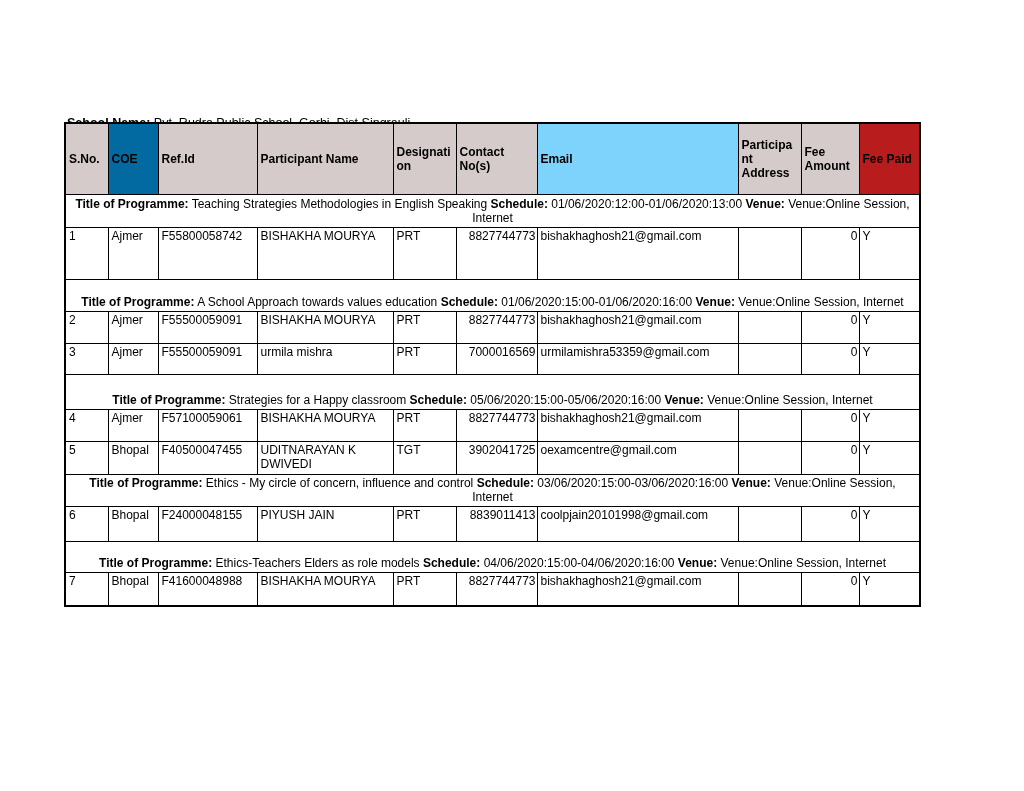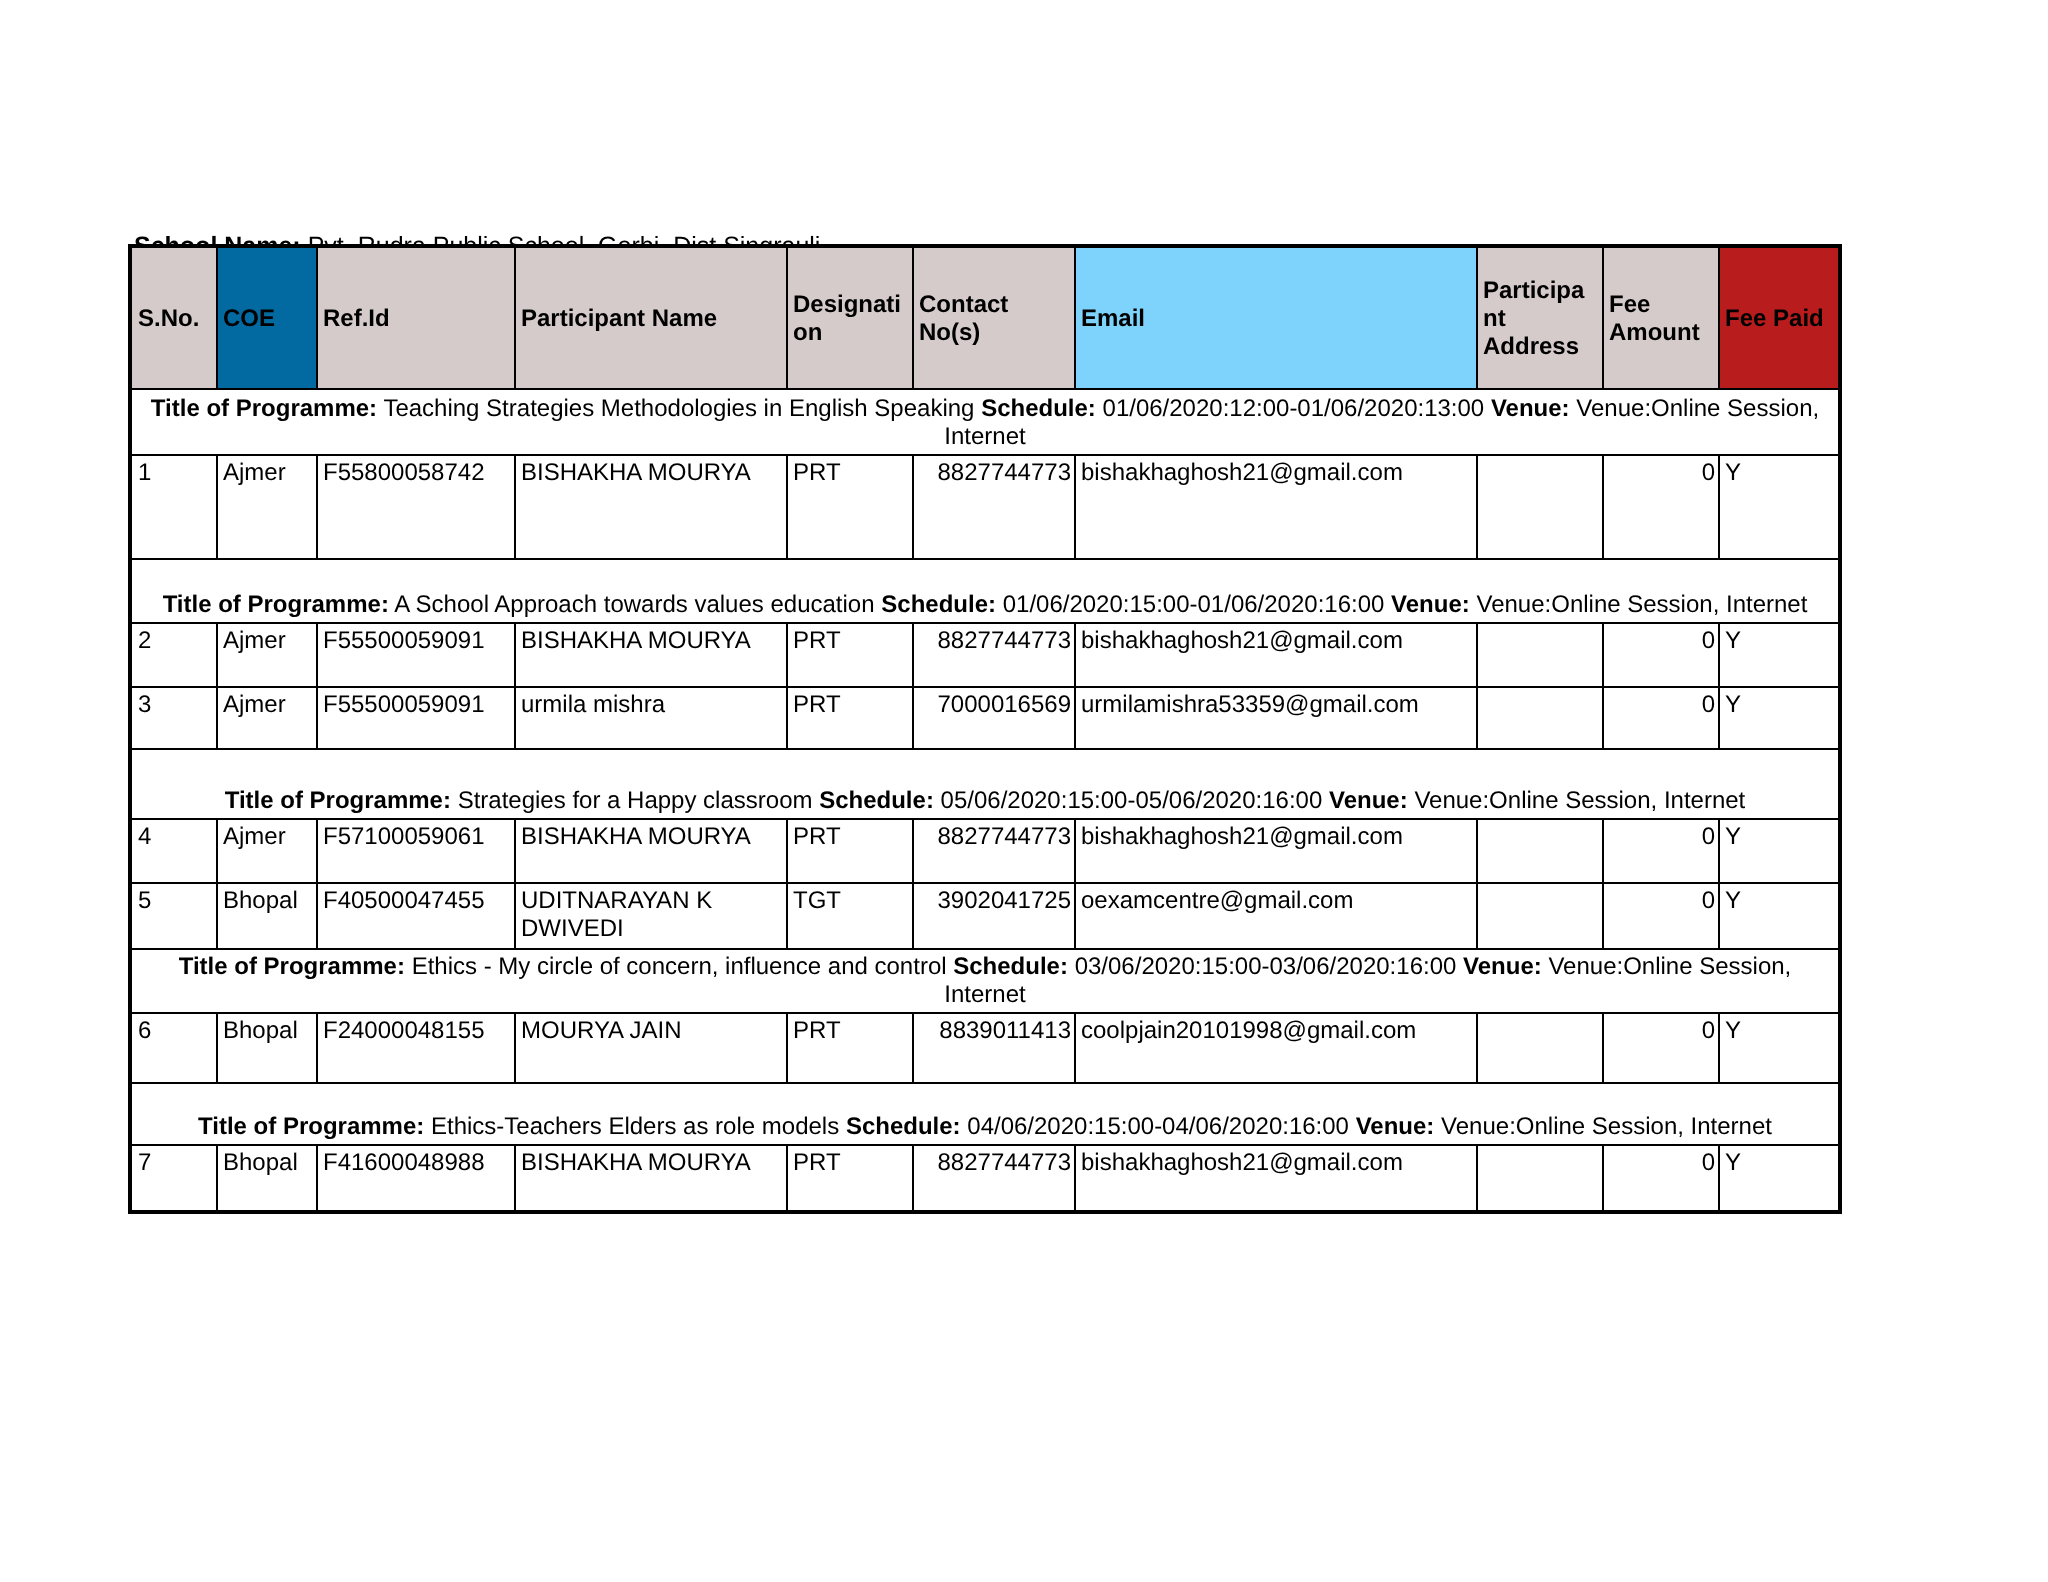--- a/index.html
+++ b/index.html
@@ -167,21 +167,21 @@
         <td class="data-cell num">0</td>
         <td class="data-cell">Y</td>
       </tr>
       <tr style="height: 32px;">
         <td class="title-cell" colspan="10"><span class="b">Title of Programme:</span> <span>Ethics - My circle of concern, influence and control</span> <span class="b">Schedule:</span> <span>03/06/2020:15:00-03/06/2020:16:00</span> <span class="b">Venue:</span> <span>Venue:Online Session, Internet</span></td>
       </tr>
       <tr style="height: 35px;">
         <td class="data-cell">6</td>
         <td class="data-cell">Bhopal</td>
         <td class="data-cell">F24000048155</td>
-        <td class="data-cell">MOURYA JAIN</td>
+        <td class="data-cell">PIYUSH JAIN</td>
         <td class="data-cell">PRT</td>
         <td class="data-cell num">8839011413</td>
         <td class="data-cell">coolpjain20101998@gmail.com</td>
         <td class="data-cell"></td>
         <td class="data-cell num">0</td>
         <td class="data-cell">Y</td>
       </tr>
       <tr style="height: 31px;">
         <td class="title-cell" colspan="10"><span class="b">Title of Programme:</span> <span>Ethics-Teachers Elders as role models</span> <span class="b">Schedule:</span> <span>04/06/2020:15:00-04/06/2020:16:00</span> <span class="b">Venue:</span> <span>Venue:Online Session, Internet</span></td>
       </tr>

